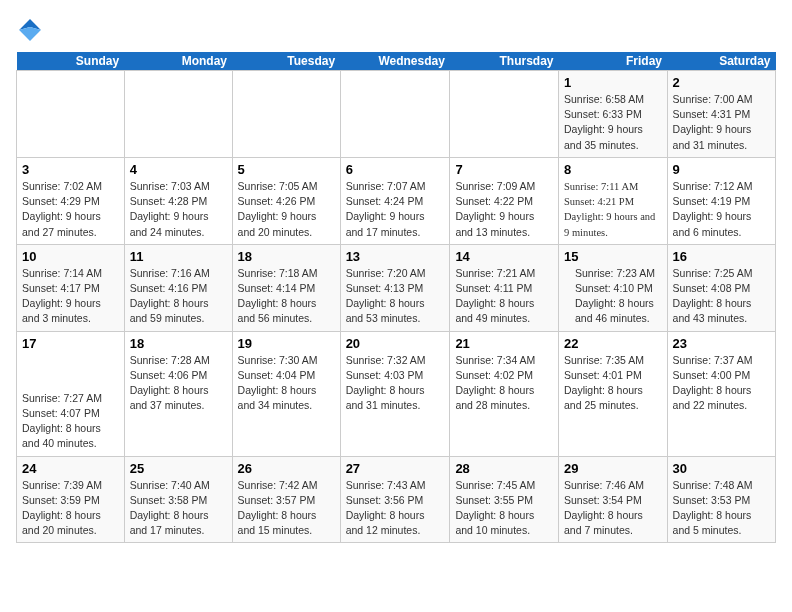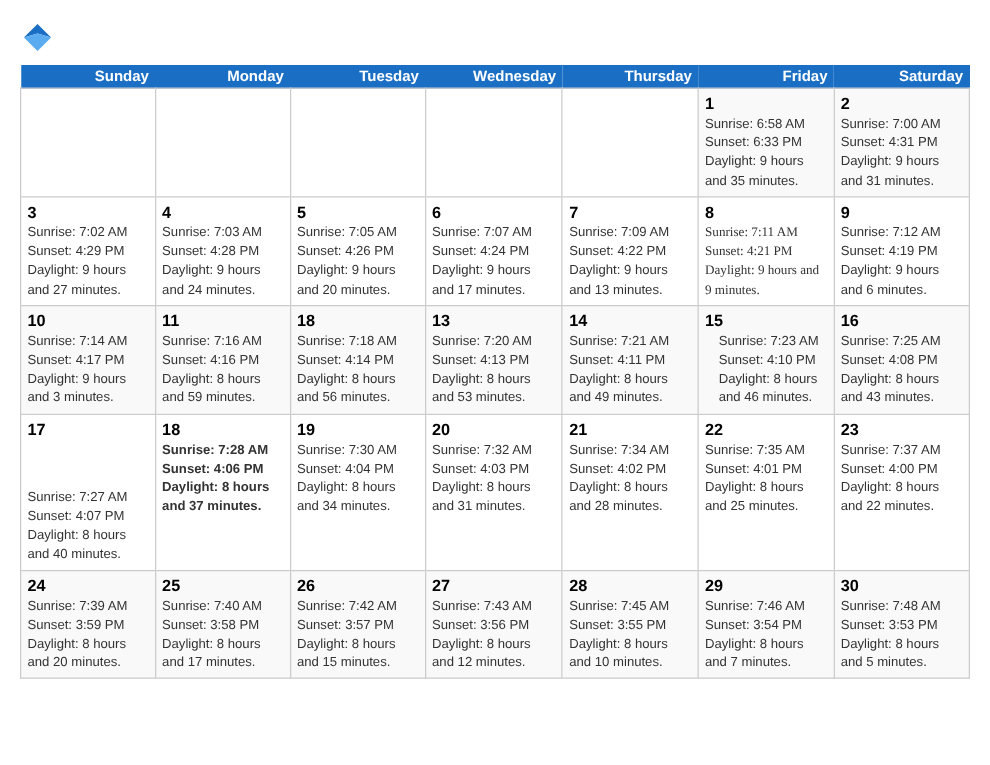--- a/index.html
+++ b/index.html
@@ -228,21 +228,21 @@
       </tr>
       <tr>
         <td>
           <span class="day-number">17</span>
           <div class="day-info" style="white-space: pre-line; margin-top: 40px;">Sunrise: 7:27 AM
 Sunset: 4:07 PM
 Daylight: 8 hours and 40 minutes.</div>
         </td>
         <td>
           <span class="day-number">18</span>
-          <div class="day-info" style="white-space: pre-line; font-weight: bold;">Sunrise: 7:28 AM
+          <div class="day-info" style="white-space: pre-line;">Sunrise: 7:28 AM
 Sunset: 4:06 PM
 Daylight: 8 hours and 37 minutes.</div>
         </td>
         <td>
           <span class="day-number">19</span>
           <div class="day-info" style="white-space: pre-line;">Sunrise: 7:30 AM
 Sunset: 4:04 PM
 Daylight: 8 hours and 34 minutes.</div>
         </td>
         <td>

